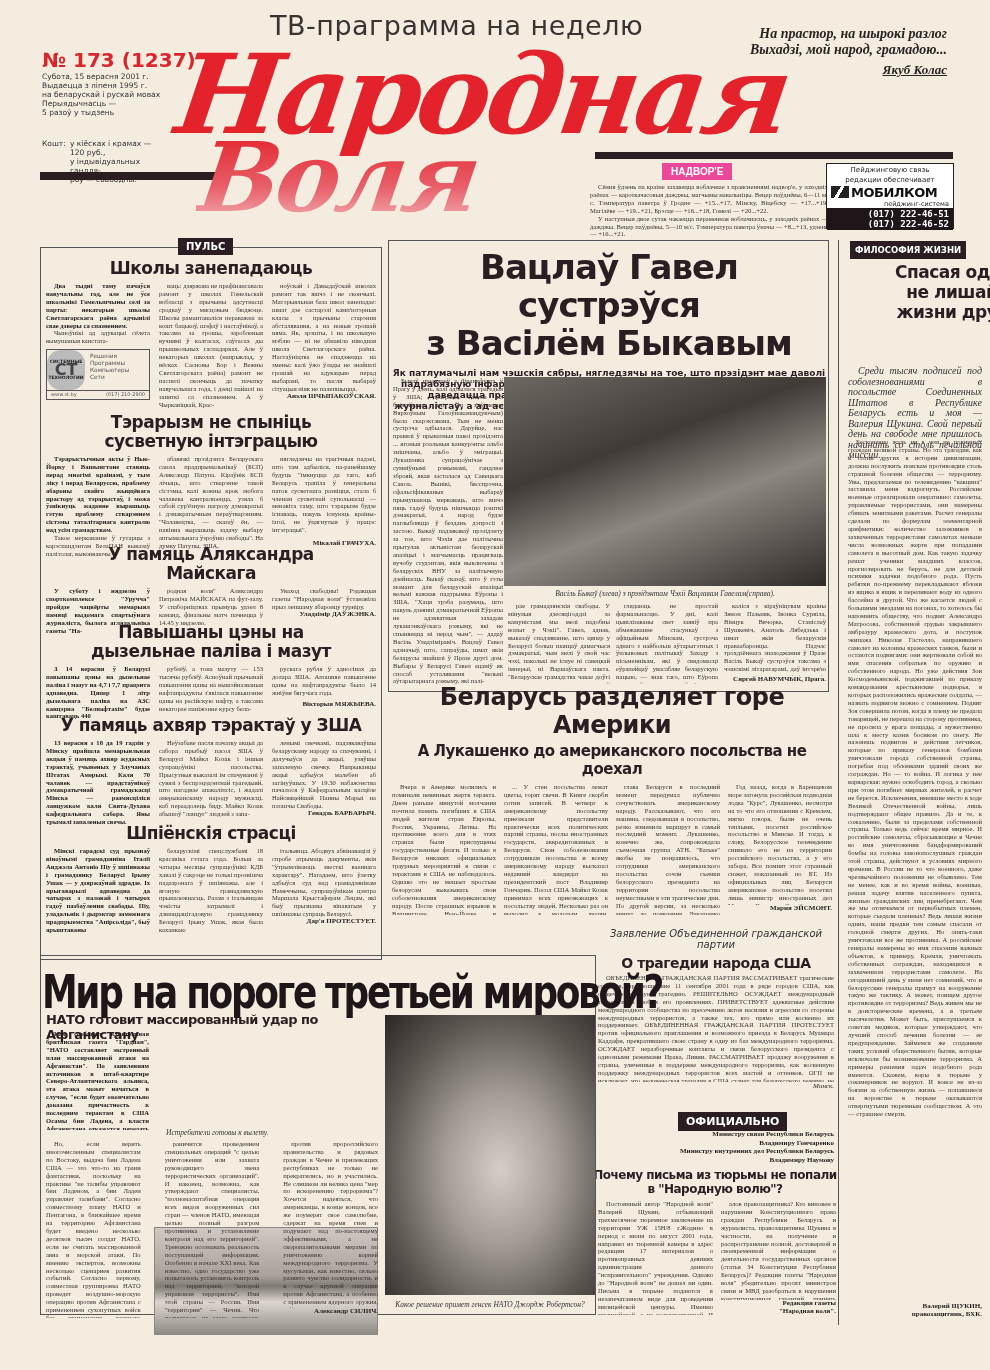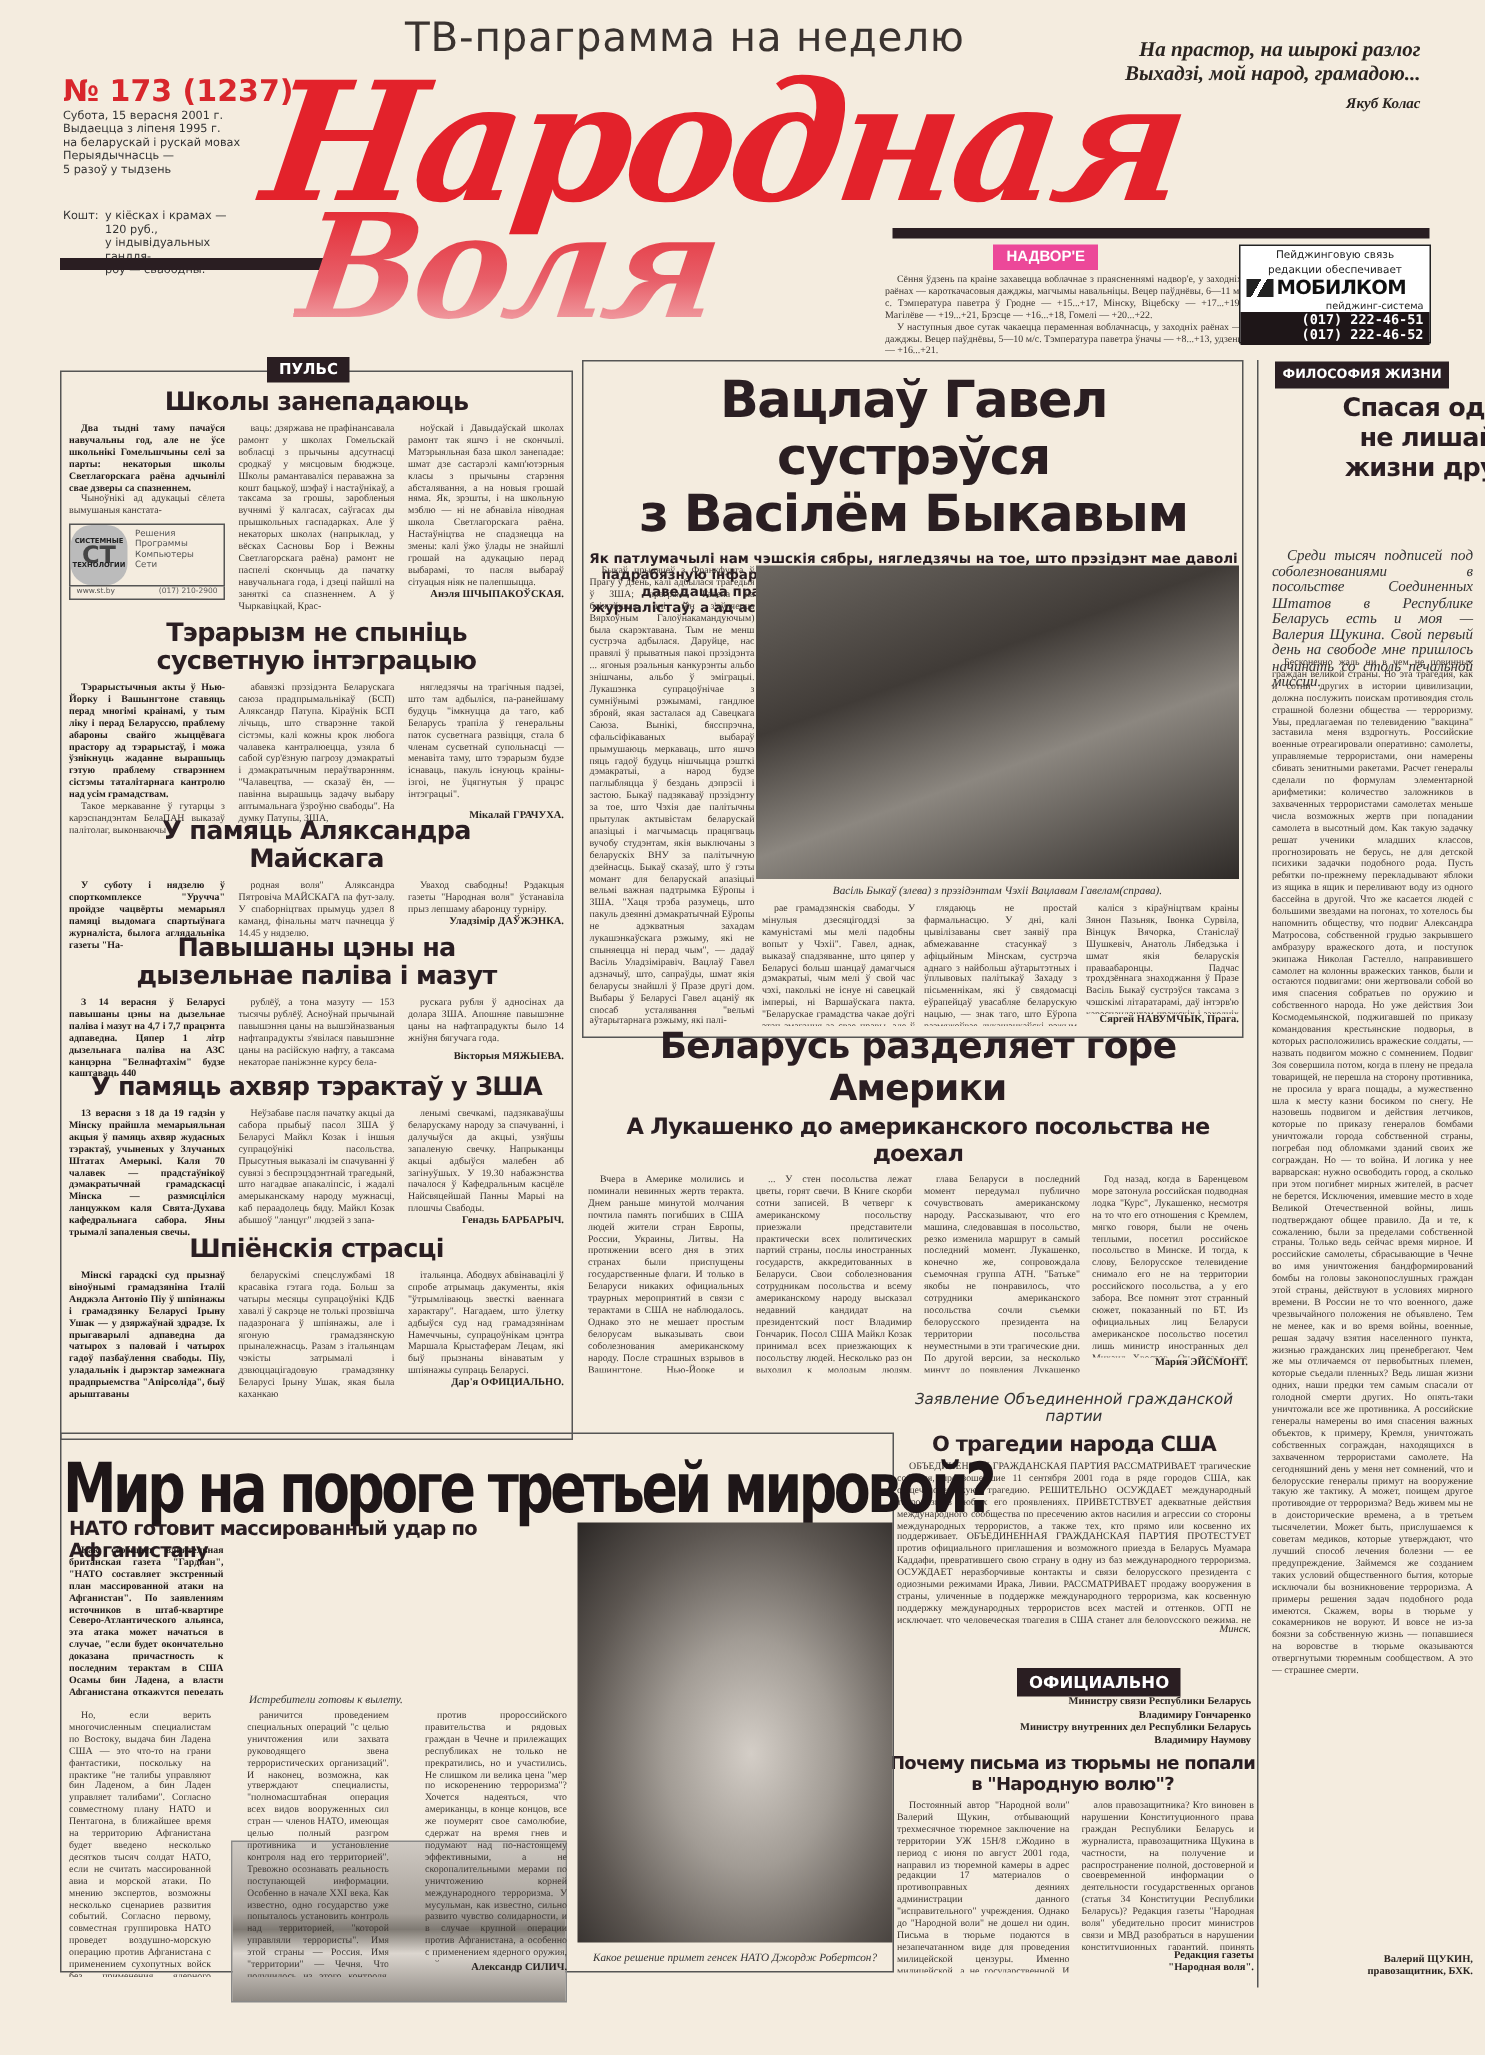--- a/index.html
+++ b/index.html
@@ -14,21 +14,21 @@
   .tv-line { left: 270px; top: 10px; font-family: "DejaVu Sans", sans-serif; font-size: 27px; color: #3a3330; letter-spacing: 0.5px; }
   .issue-no { left: 42px; top: 48px; font-family: "DejaVu Sans", sans-serif; font-weight: bold; font-size: 20px; color: #d8262c; }
   .issue-meta { left: 42px; top: 72px; font-family: "DejaVu Sans", sans-serif; font-size: 7.5px; line-height: 9px; color: #333; width: 170px; }
   .price-label { left: 42px; top: 139px; font-family: "DejaVu Sans", sans-serif; font-size: 7.5px; color: #333; }
   .price-text { left: 70px; top: 139px; font-family: "DejaVu Sans", sans-serif; font-size: 7.5px; line-height: 9px; color: #333; width: 90px; }
   .bar-left { left: 40px; top: 172px; width: 178px; height: 8px; background: #2a1e22; }
   .logo-1 { left: 178px; top: 45px; font-family: "DejaVu Serif", serif; font-style: italic; font-weight: bold; font-size: 110px; line-height: 100px; color: #e3222b; letter-spacing: -4px; transform: skewX(-8deg); }
   .logo-2 { left: 200px; top: 130px; font-family: "DejaVu Serif", serif; font-style: italic; font-weight: bold; font-size: 96px; line-height: 96px; letter-spacing: -4px; transform: skewX(-8deg);
     background: linear-gradient(180deg, #e3222b 0%, #e8606a 60%, #f4b5b8 100%); -webkit-background-clip: text; background-clip: text; color: transparent; }
   .epigraph { right: 43px; top: 26px; text-align: right; font-family: "Liberation Serif", serif; font-style: italic; font-weight: bold; font-size: 14px; line-height: 16px; color: #2a2420; }
-  .epigraph-author { right: 43px; top: 62px; font-size: 10px; font-weight: bold; }
+  .epigraph-author { right: 43px; top: 62px; font-size: 13px; font-weight: bold; text-decoration: underline; }
   .bar-right { left: 595px; top: 152px; width: 358px; height: 7px; background: #2a1e22; }
   .weather-tag { left: 662px; top: 163px; background: #ec4899; color: #fff; font-family: Liberation Sans, sans-serif; font-weight: bold; font-size: 10px; padding: 3px 9px; }
   .weather-text { left: 590px; top: 183px; width: 238px; font-size: 6.5px; line-height: 7.8px; text-align: justify; color: #444; }
   .weather-text p { text-indent: 8px; }
   .pager-ad { left: 826px; top: 163px; width: 128px; height: 66px; border: 1.5px solid #222; background: #fff; font-family: "DejaVu Sans", sans-serif; }
   .pager-ad .t1 { font-size: 7px; text-align: center; line-height: 8px; padding-top: 2px; color: #222; }
   .pager-ad .brand { display: flex; align-items: center; padding: 0 4px; height: 16px; }
   .pager-ad .brand .mark { width: 18px; height: 12px; background: linear-gradient(120deg, #222 40%, #fff 40%, #fff 55%, #222 55%); }
   .pager-ad .brand .name { font-weight: bold; font-size: 13px; color: #111; margin-left: 2px; letter-spacing: -0.5px; }
   .pager-ad .sub { font-size: 6.5px; text-align: right; padding-right: 4px; color: #222; }
@@ -224,21 +224,21 @@
   <div class="headline" style="font-size:17px;">Шпіёнскія страсці</div>
   <div class="three-col col-text" style="margin-top:4px;">
     <div>
         <p><b>Мінскі гарадскі суд прызнаў віноўнымі грамадзяніна Італіі Анджэла Антоніо Піу ў шпіянажы і грамадзянку Беларусі Ірыну Ушак — у дзяржаўнай здрадзе. Іх прыгаварылі адпаведна да чатырох з паловай і чатырох гадоў пазбаўлення свабоды. Піу, уладальнік і дырэктар замежнага прадпрыемства "Апірсоліда", быў арыштаваны</b></p>
       </div>
     <div>
         <p>беларускімі спецслужбамі 18 красавіка гэтага года. Больш за чатыры месяцы супрацоўнікі КДБ хавалі ў сакрэце не толькі прозвішча падазронага ў шпіянажы, але і ягоную грамадзянскую прыналежнасць. Разам з італьянцам чэкісты затрымалі і дзвюццацігадовую грамадзянку Беларусі Ірыну Ушак, якая была каханкаю</p>
       </div>
     <div>
       <p>італьянца. Абодвух абвінавацілі ў спробе атрымаць дакументы, якія "ўтрымліваюць звесткі ваеннага характару". Нагадаем, што ўлетку адбыўся суд над грамадзянінам Намеччыны, супрацоўнікам цэнтра Маршала Крыстаферам Лецам, які быў прызнаны вінаватым у шпіянажы супраць Беларусі.</p>
-      <div class="byline">Дар'я ОФИЦИАЛЬНО.</div>
+      <div class="byline">Дар'я ПРОТЕСТУЕТ.</div>
     </div>
   </div>
 </div>
 
 <div class="abs havel-box"></div>
 <div class="abs" style="left:392px; top:248px; width:434px;">
   <div class="headline" style="font-size:34px; line-height:38px; letter-spacing:-1px;">
     <div>Вацлаў Гавел сустрэўся</div>
     <div>з Васілём Быкавым</div>
   </div>

